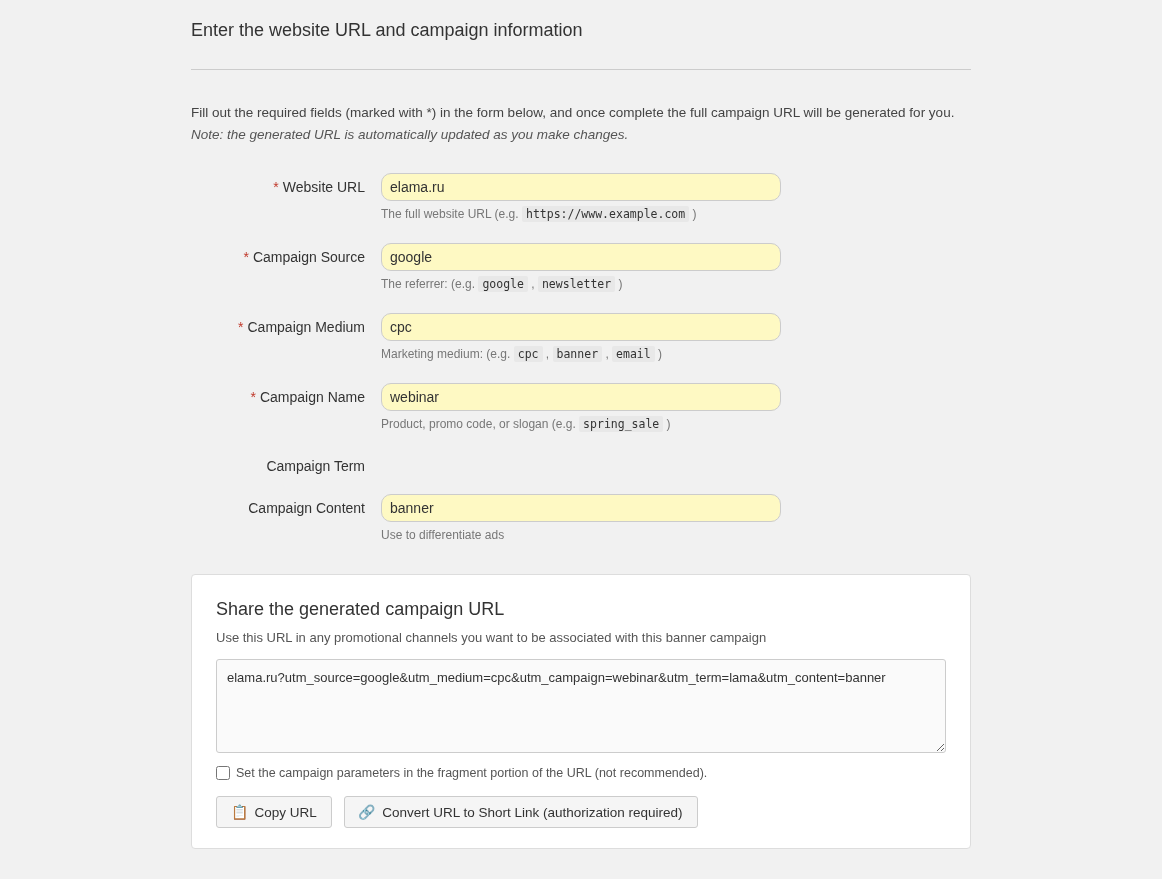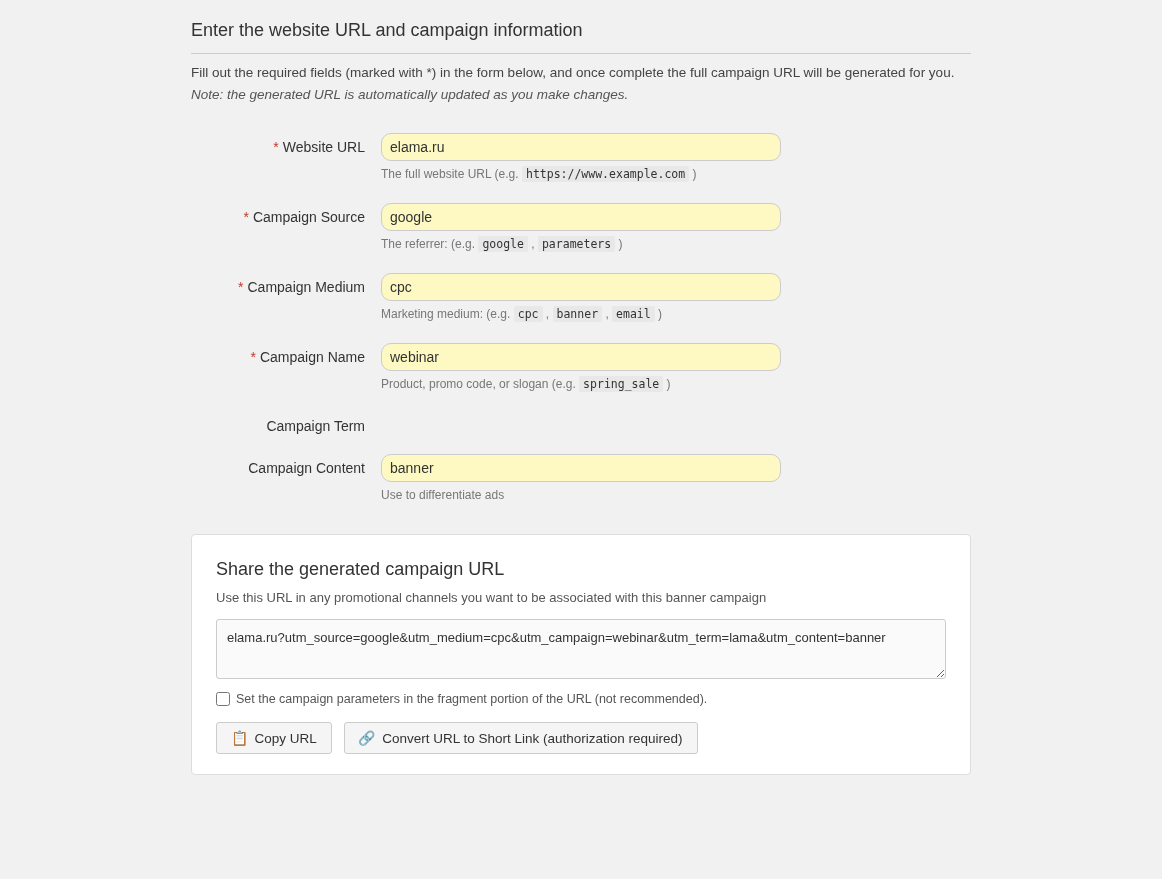--- a/index.html
+++ b/index.html
@@ -14,23 +14,23 @@
 
     .page-container {
       max-width: 780px;
       margin: 0 auto;
     }
 
     .page-title {
       font-size: 18px;
       font-weight: normal;
       color: #333;
-      padding-bottom: 12px;
+      padding-bottom: 28px;
       border-bottom: 1px solid #ccc;
-      margin-bottom: 8px;
+      margin-bottom: 32px;
     }
 
     .intro-text {
       font-size: 13.5px;
       color: #444;
       line-height: 1.6;
       margin-bottom: 28px;
     }
 
     .intro-text em {
@@ -108,21 +108,21 @@
     }
 
     .generated-url-desc {
       font-size: 13px;
       color: #555;
       margin-bottom: 14px;
     }
 
     .url-textarea {
       width: 100%;
-      height: 60px;
+      height: 94px;
       padding: 8px 10px;
       border: 1px solid #ccc;
       border-radius: 3px;
       font-size: 13px;
       color: #333;
       background: #fafafa;
       resize: vertical;
       font-family: Arial, sans-serif;
       line-height: 1.5;
     }
@@ -195,21 +195,21 @@
     </div>
   </div>
 
   <div class="form-group">
     <div class="form-label-container">
       <span class="required-star">*</span>Campaign Source
     </div>
     <div class="form-field-container">
       <input type="text" class="form-input" value="google" style="">
       <div class="field-hint">
-        The referrer: (e.g. <code>google</code> , <code>parameters</code> )
+        The referrer: (e.g. <code>google</code> , <code>newsletter</code> )
       </div>
     </div>
   </div>
 
   <div class="form-group">
     <div class="form-label-container">
       <span class="required-star">*</span>Campaign Medium
     </div>
     <div class="form-field-container">
       <input type="text" class="form-input" value="cpc" style="">

